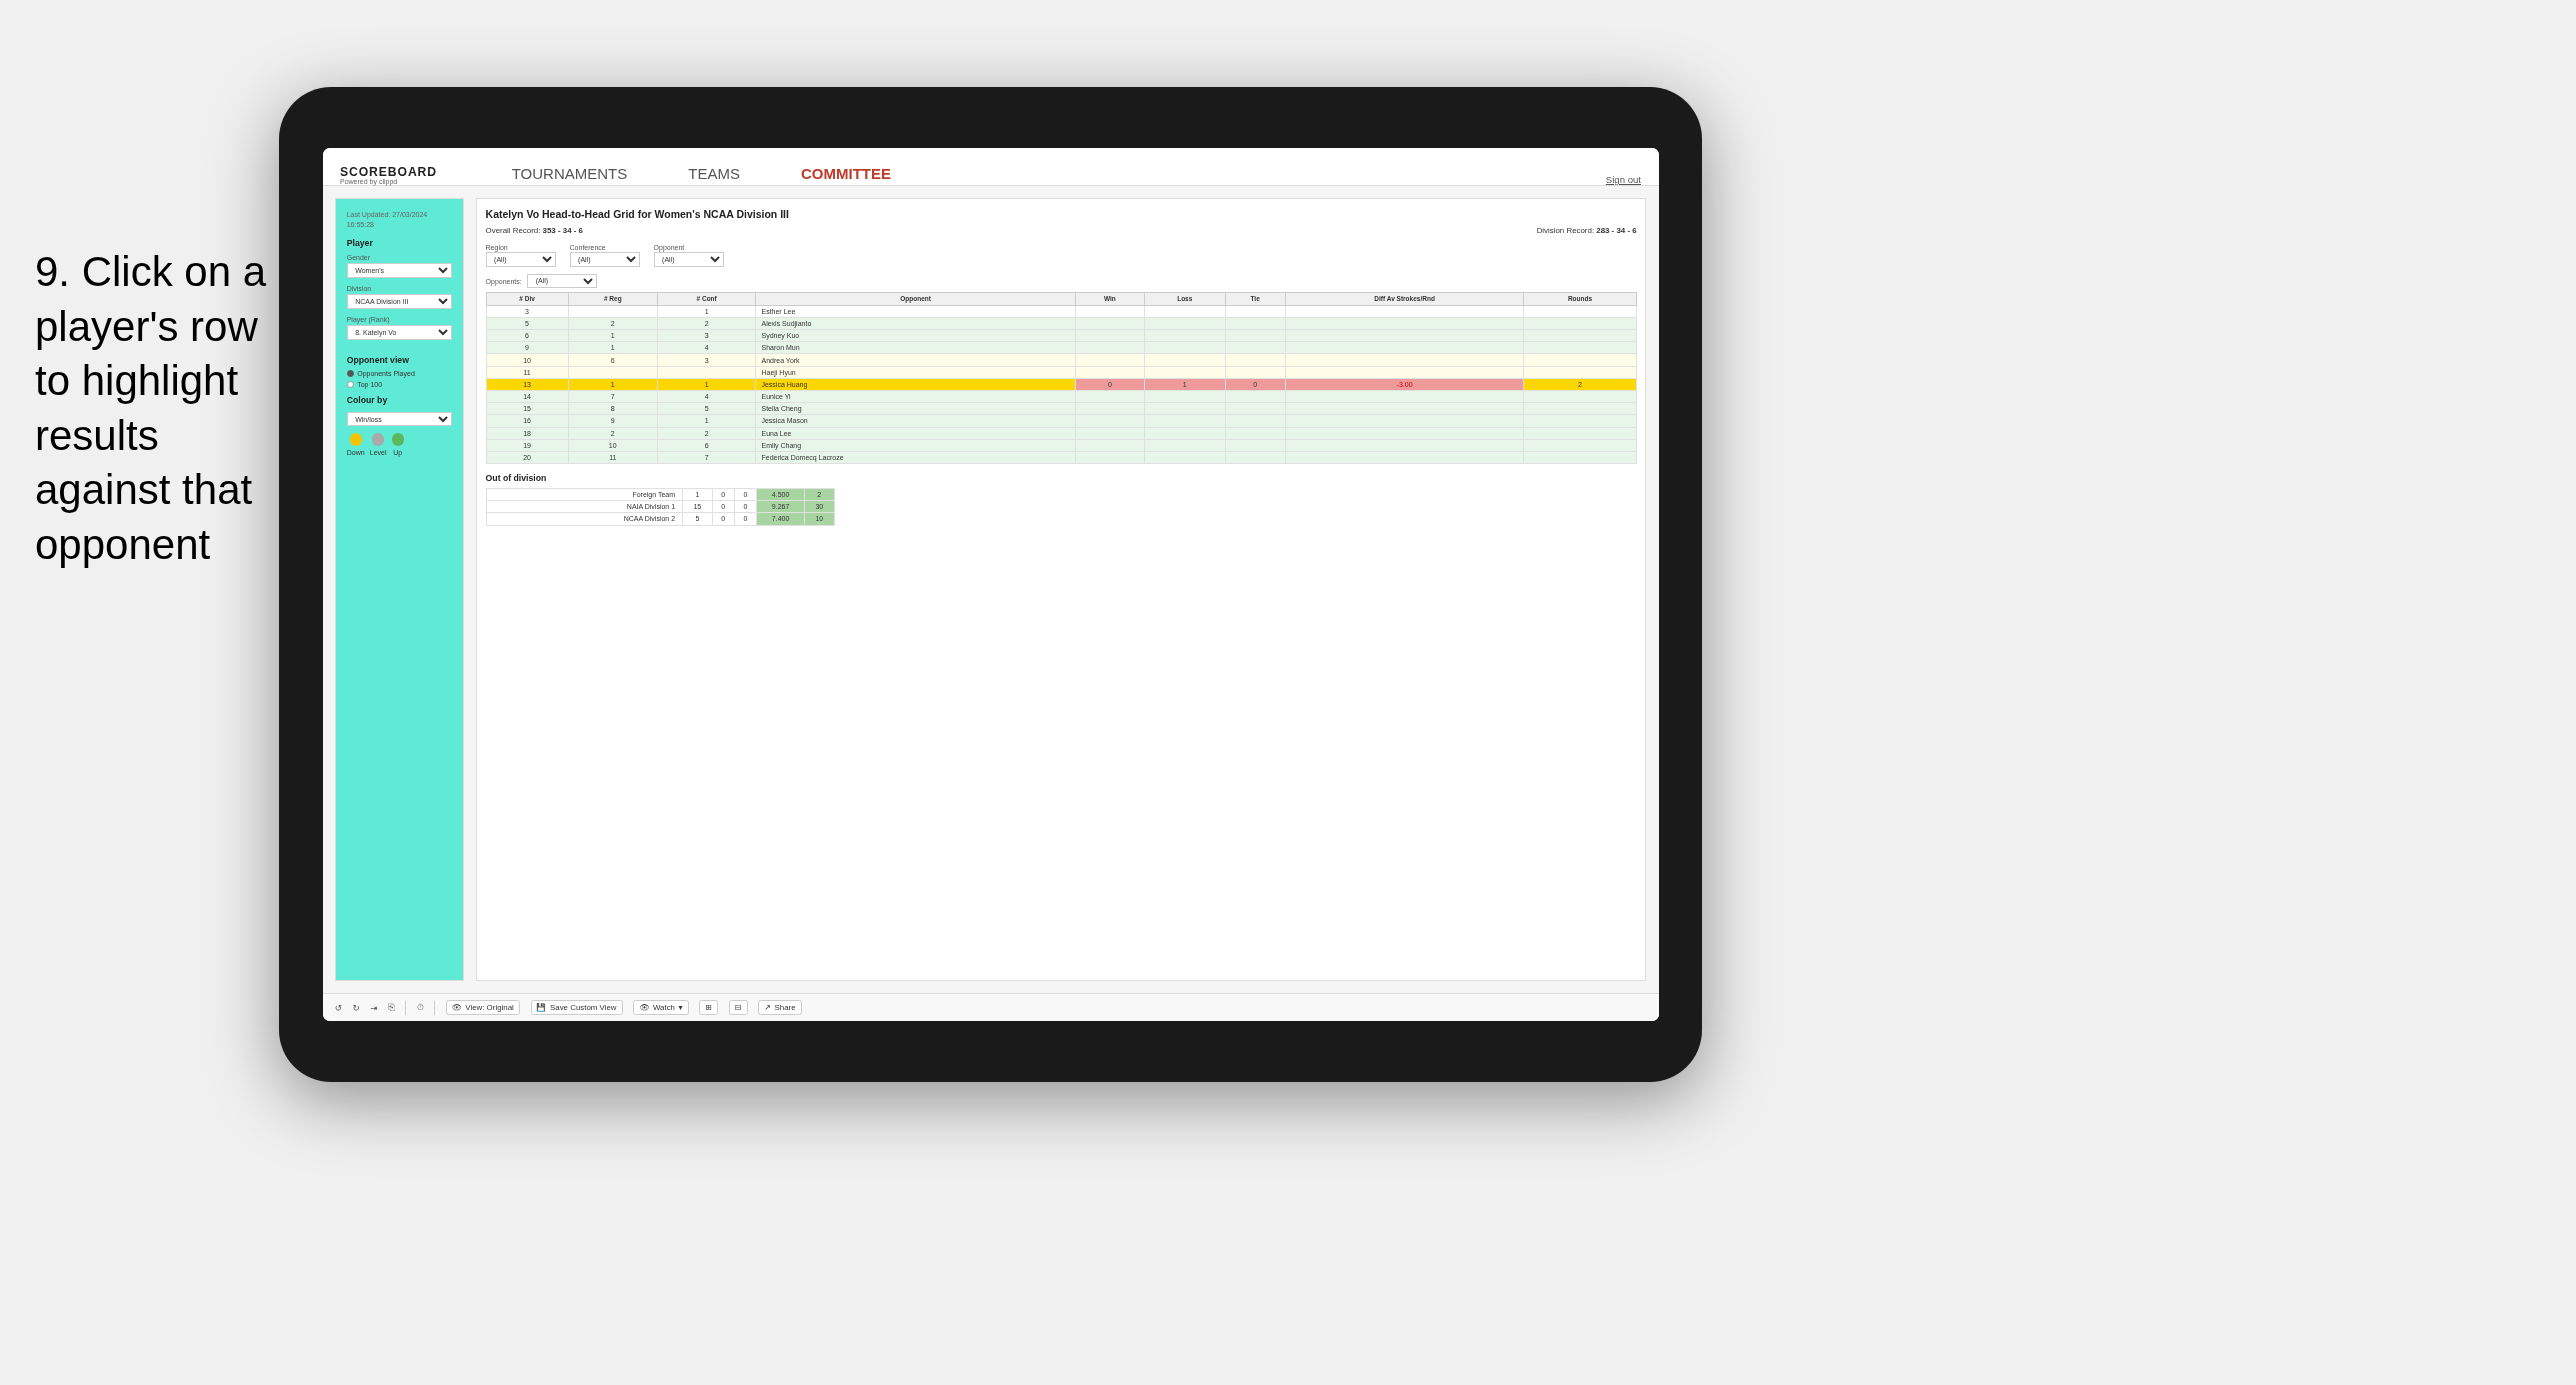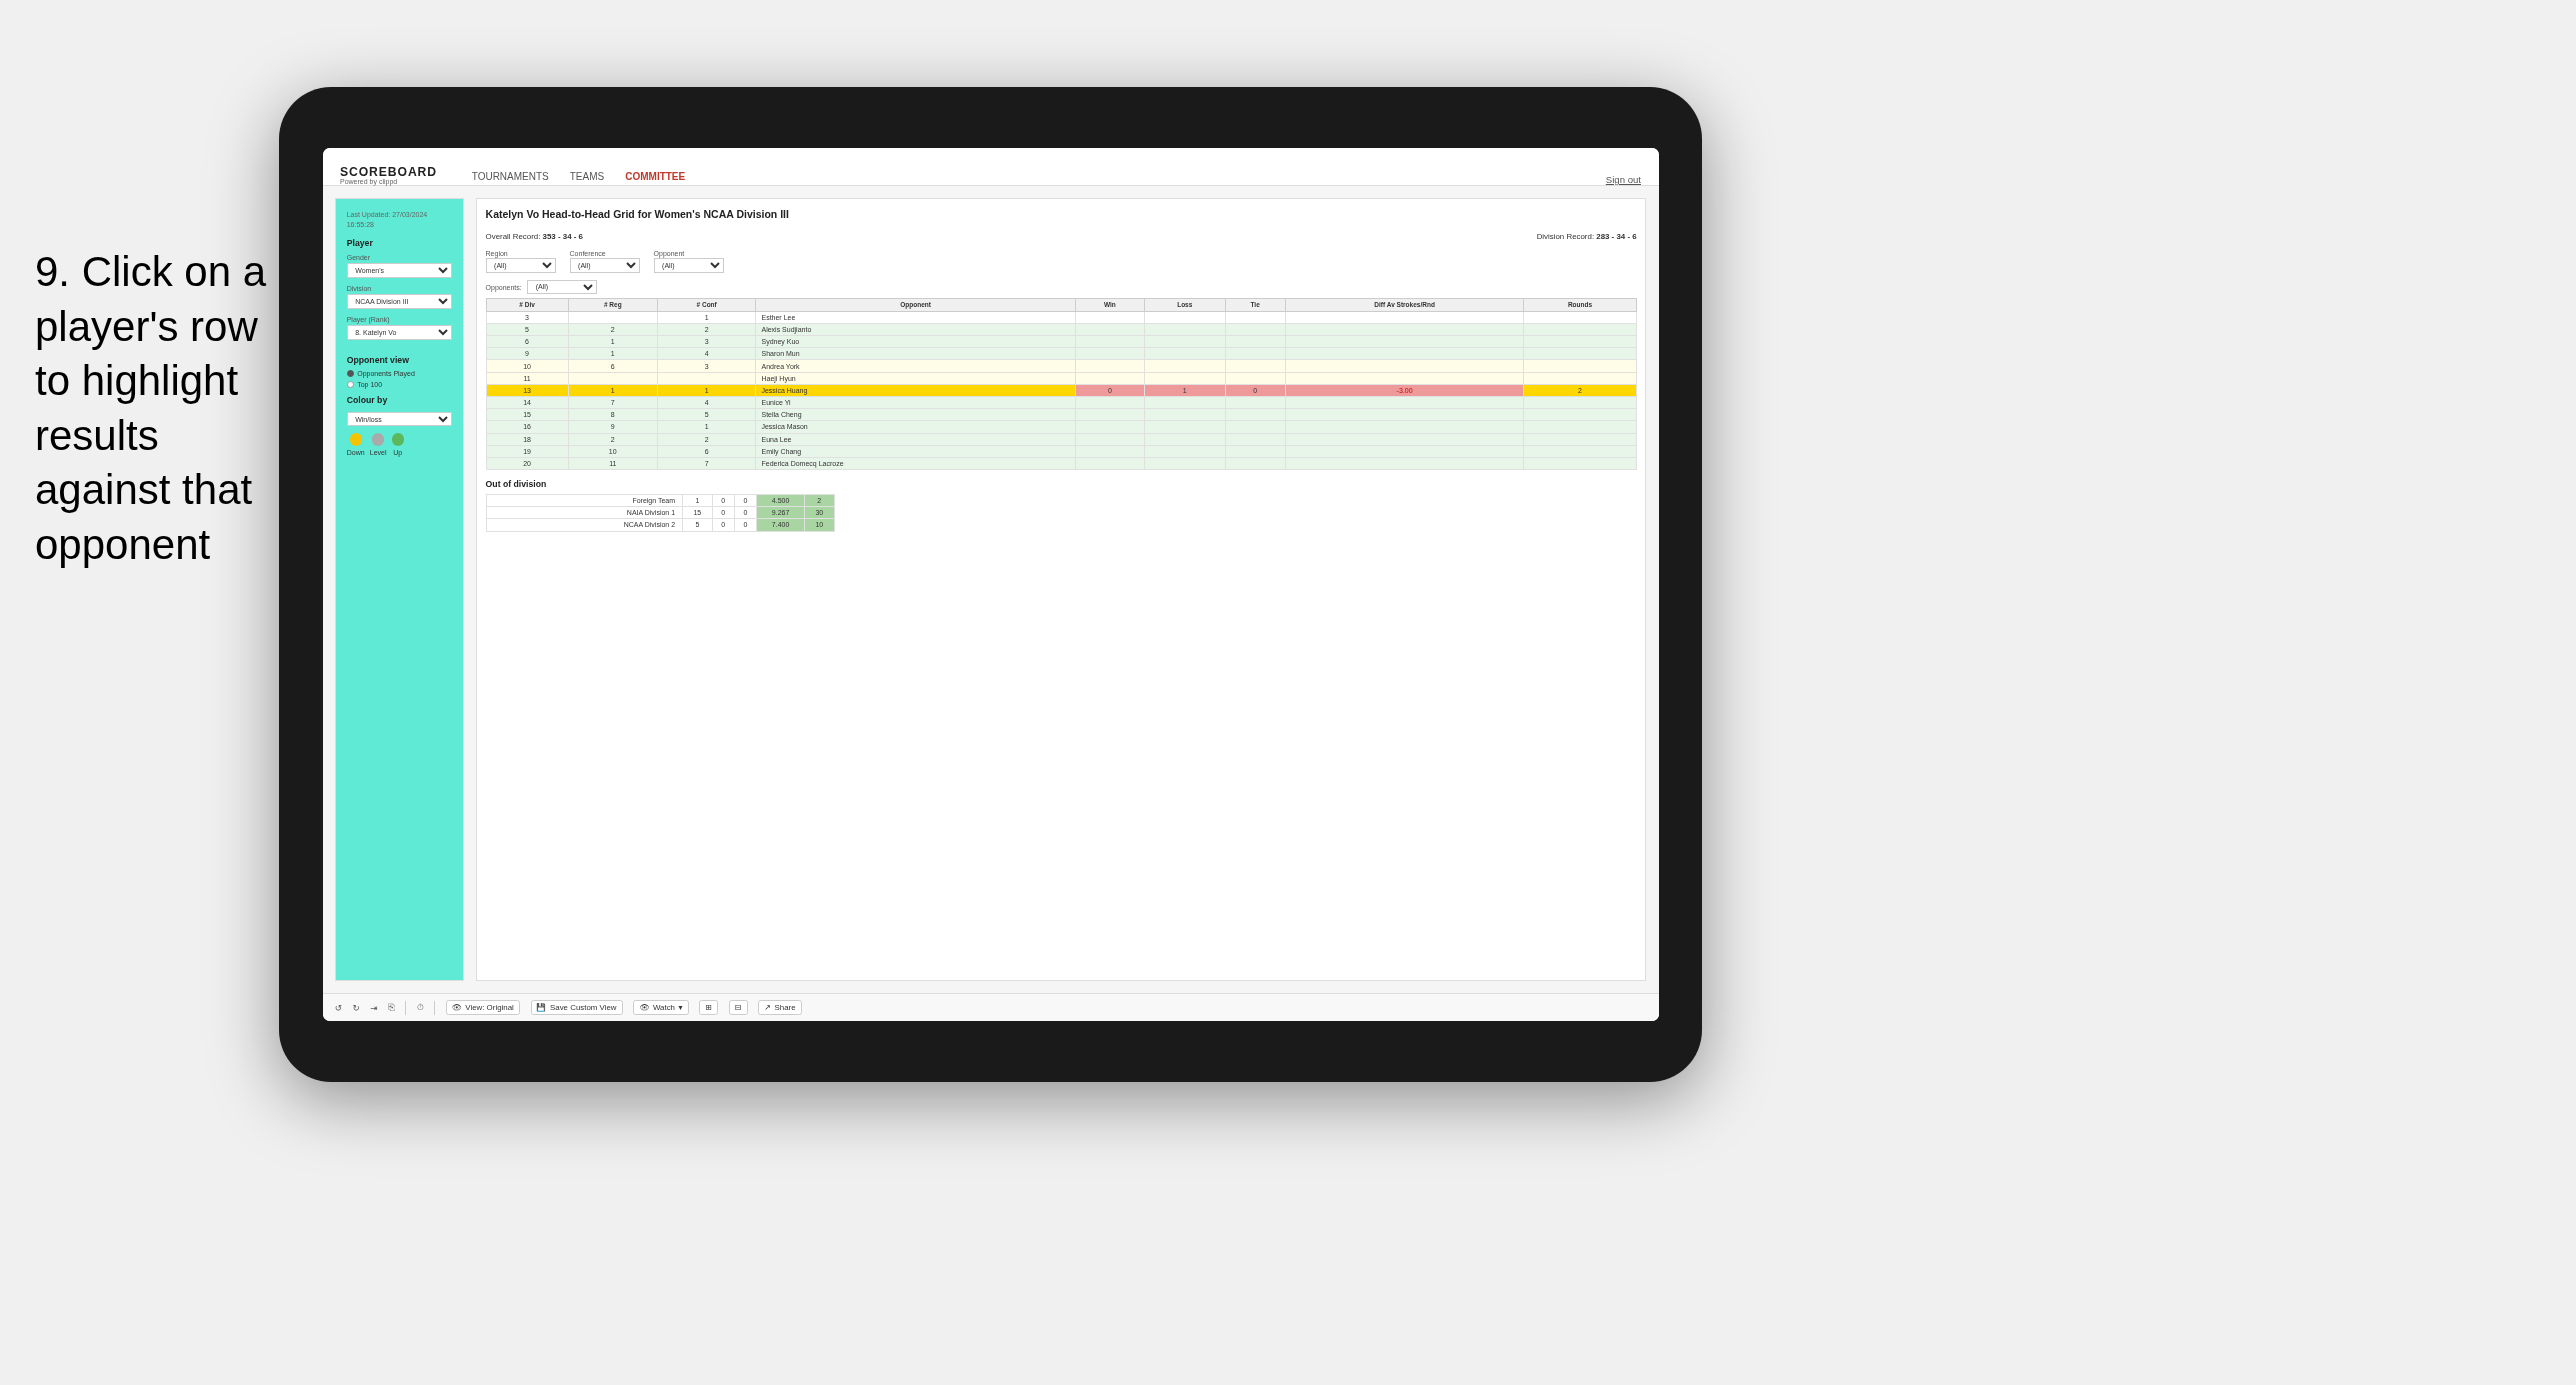--- a/index.html
+++ b/index.html
@@ -80,25 +80,26 @@
       line-height: 1;
     }
 
     .nav-links {
       display: flex;
       gap: 21px;
       flex: 1;
     }
 
     .nav-link {
-      font-size: 10px;
+      font-size: 15px;
       color: #555;
       cursor: pointer;
       padding: 3.5px 0;
       text-decoration: none;
+      margin-left: 40px;
     }
 
     .nav-link.active {
       color: #c0392b;
       font-weight: bold;
     }
 
     .sign-out {
       font-size: 9.6px;
       color: #555;
@@ -256,21 +257,21 @@
       background: #fff;
       border: 0.9px solid #ddd;
       padding: 8.7px;
       overflow: auto;
     }
 
     .grid-title {
       font-size: 10.5px;
       font-weight: bold;
       color: #222;
-      margin-bottom: 12px;
+      margin-bottom: 6px;
     }
 
     .grid-subtitle {
       font-size: 7.9px;
       color: #333;
       margin-bottom: 8.7px;
       display: flex;
       justify-content: space-between;
     }
 

